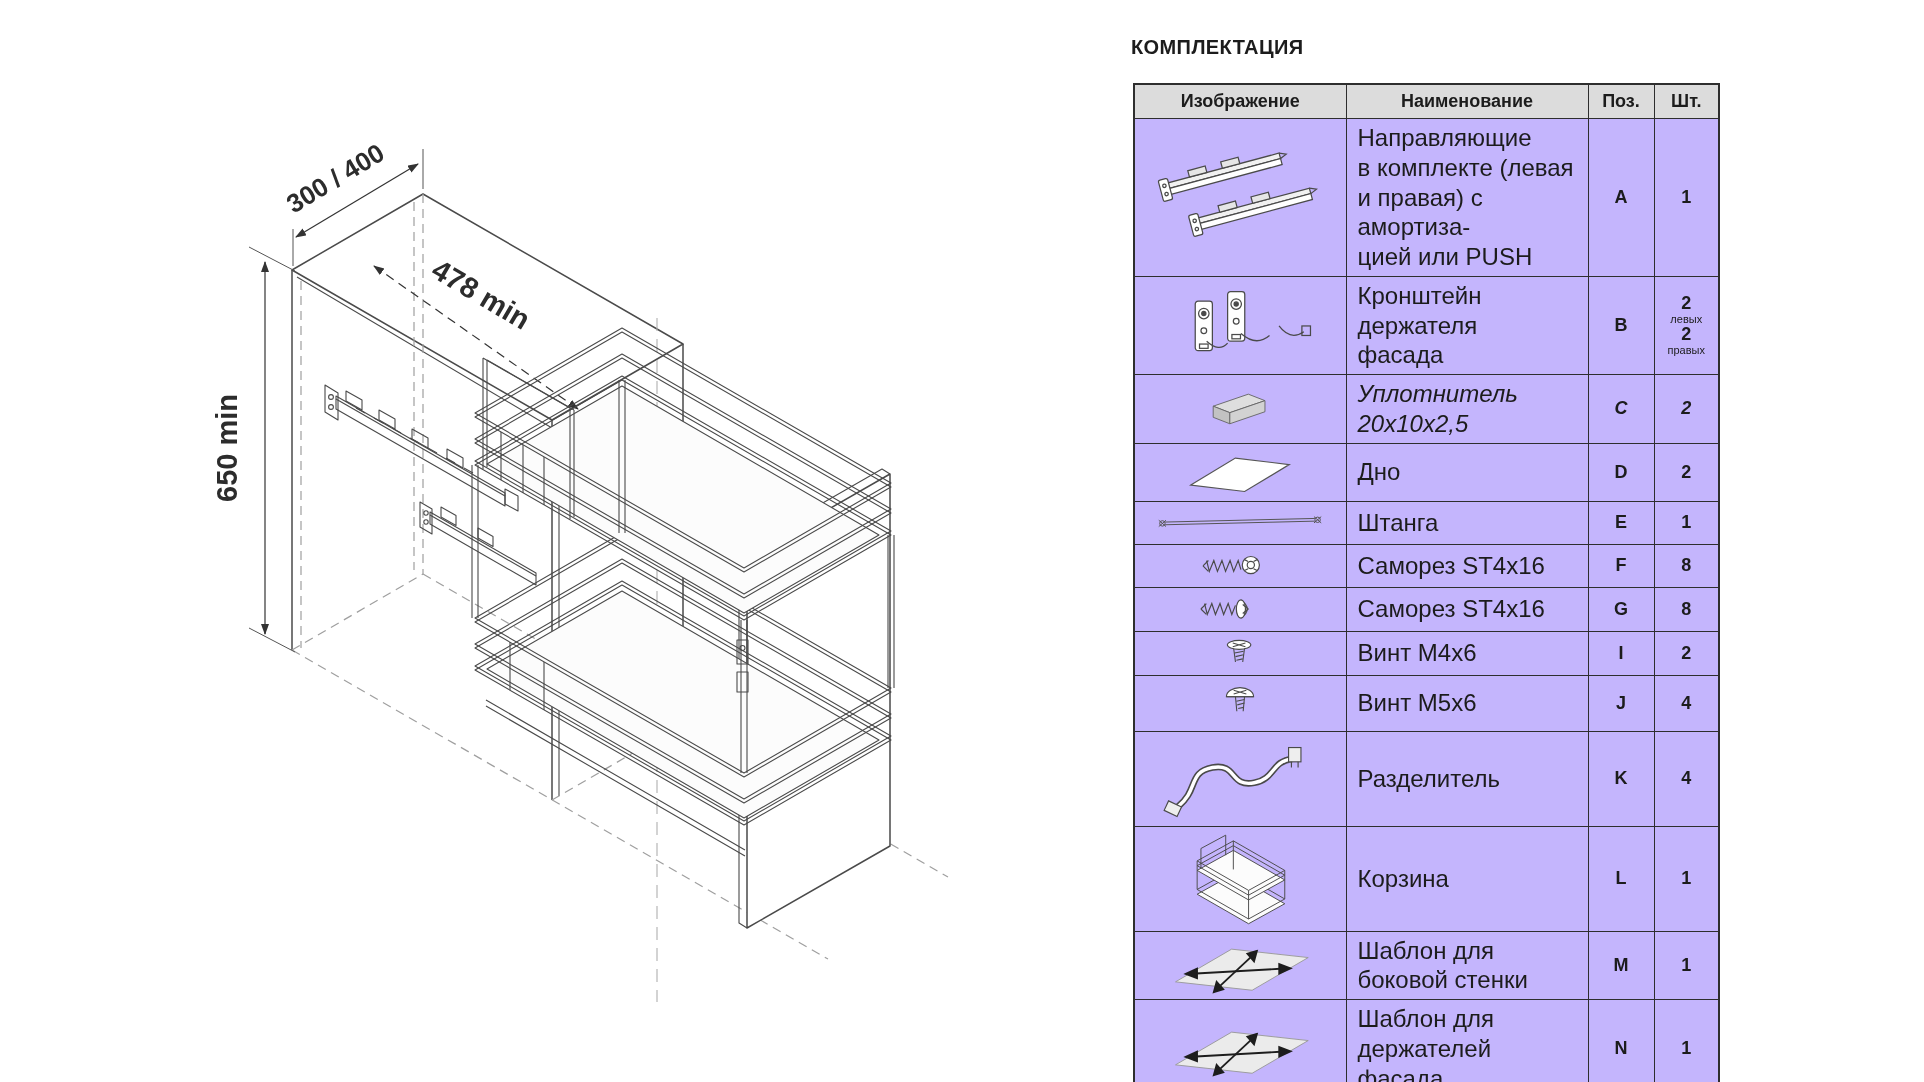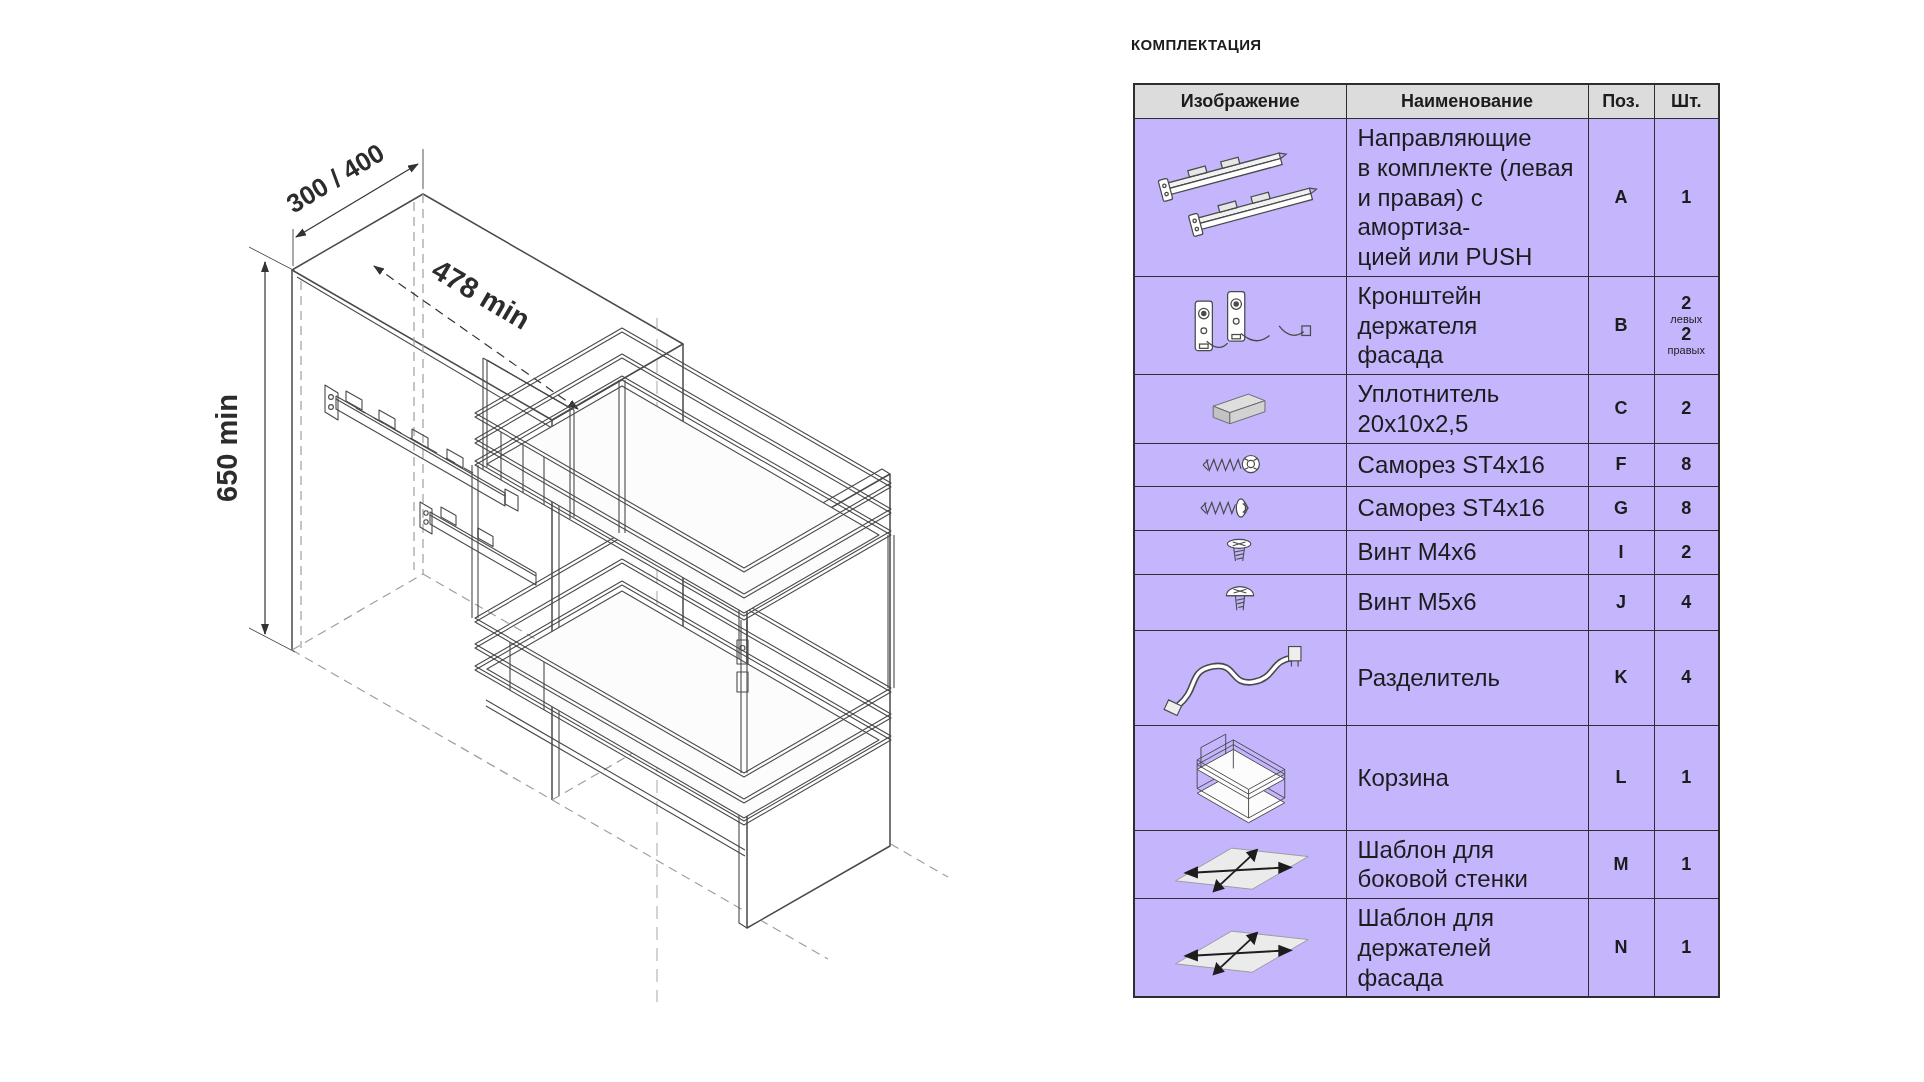--- a/index.html
+++ b/index.html
@@ -10,21 +10,21 @@
   .drawing{position:absolute;left:0;top:0;}
   .ln{stroke:#4a4a4a;fill:none;stroke-width:1.5;stroke-linejoin:round;}
   .lt{stroke-width:1.1;}
   .hd{stroke:#9f9f9f;stroke-dasharray:9 6;fill:none;stroke-width:1.2;}
   .hd2{stroke:#b0b0b0;stroke-dasharray:13 8;fill:none;stroke-width:1.1;}
   .dim{stroke:#333;stroke-width:1.2;fill:none;}
   .ext{stroke:#555;stroke-width:1;fill:none;}
   .dimtxt{font-weight:bold;fill:#2c2c2c;font-family:"Liberation Sans",sans-serif;}
 
   
-  .page-title{position:absolute;left:1131px;top:36px;font-size:15px;font-weight:bold;letter-spacing:.4px;}
+  .page-title{position:absolute;left:1131px;top:36px;font-size:20px;font-weight:bold;letter-spacing:.4px;}
   table.kit{position:absolute;left:1133px;top:83px;border-collapse:collapse;table-layout:fixed;
             border:2px solid #2e2e2e;background:#c4b5fd;}
   table.kit th,table.kit td{border:1.5px solid #2e2e2e;overflow:hidden;}
   table.kit th{background:#dcdcdc;font-size:18px;font-weight:bold;height:31px;text-align:center;}
   td.cell-img{text-align:center;vertical-align:middle;padding:1px;}
   td.cell-img svg{display:block;margin:0 auto;}
   td.cell-name{font-size:24px;padding:4px 6px 4px 11px;vertical-align:middle;line-height:1.24;}
   td.cell-pos,td.cell-qty{font-weight:bold;font-size:18px;text-align:center;vertical-align:middle;}
   .qty-count{font-size:18px;font-weight:bold;line-height:1.05;}
   .qty-label{font-size:11px;font-weight:normal;line-height:1.15;}
@@ -227,35 +227,65 @@
             <div>фасада</div>
           </td>
           <td class="cell-pos">B</td>
           <td class="cell-qty">
             <div class="qty-count">2</div>
             <div class="qty-label">левых</div>
             <div class="qty-count">2</div>
             <div class="qty-label">правых</div>
           </td>
         </tr>
-        <tr style="height: 44px;">
+        <tr style="height: 44px; font-style: italic;">
           <td class="cell-img">
             <svg viewBox="0 0 210 53" width="200" height="49">
               <g stroke="#666" stroke-width="1">
  <polygon points="76,24 114,11 132,18 94,31" fill="#dedede"></polygon>
  <polygon points="76,24 76,36 94,43 94,31" fill="#c2c2c2"></polygon>
  <polygon points="94,31 94,43 132,30 132,18" fill="#d2d2d2"></polygon>
               </g>
             </svg>
           </td>
           <td class="cell-name">
             <div>Уплотнитель 20x10x2,5</div>
           </td>
           <td class="cell-pos">C</td>
           <td class="cell-qty">2</td>
+        </tr>
+        <tr style="height: 58px;">
+          <td class="cell-img">
+            <svg viewBox="0 0 210 56" width="200" height="52">
+ <polygon points="52,42 100,13 158,20 110,49" fill="#fff" stroke="#555" stroke-width="1.3"></polygon>
+            </svg>
+          </td>
+          <td class="cell-name">
+            <div>Дно</div>
+          </td>
+          <td class="cell-pos">D</td>
+          <td class="cell-qty">2</td>
+        </tr>
+        <tr style="height: 43px;">
+          <td class="cell-img">
+            <svg viewBox="0 0 210 41" width="200" height="37">
+              <g stroke="#555" stroke-width="1.1" fill="none">
+ <line x1="22" y1="20" x2="188" y2="16"></line>
+                <line x1="22" y1="23" x2="188" y2="19"></line>
+ <circle cx="19" cy="21.5" r="3"></circle>
+                <circle cx="191" cy="17.5" r="3"></circle>
+ <path d="M15,18 l8,7 M15,25 l8,-7 M187,14 l8,7 M187,21 l8,-7"></path>
+              </g>
+            </svg>
+          </td>
+          <td class="cell-name">
+            <div>Штанга</div>
+          </td>
+          <td class="cell-pos">E</td>
+          <td class="cell-qty">1</td>
         </tr>
         <tr style="height: 43px;">
           <td class="cell-img">
             <svg viewBox="0 0 210 41" width="200" height="37">
               <g fill="none" stroke="#4a4a4a" stroke-width="1.3">
  <path d="M64,21 l6,-6 M64,21 l6,6"></path>
  <path d="M68,15 l3,12 l5,-12 l4,12 l5,-12 l4,12 l5,-12 l4,12 l5,-12 l3,10"></path>
  <circle cx="117" cy="20" r="9.5" fill="#fff"></circle>
                 <circle cx="117" cy="20" r="4"></circle>
  <path d="M110,14 l4,2 M124,26 l-4,-2 M110,26 l4,-2 M124,14 l-4,2"></path>

